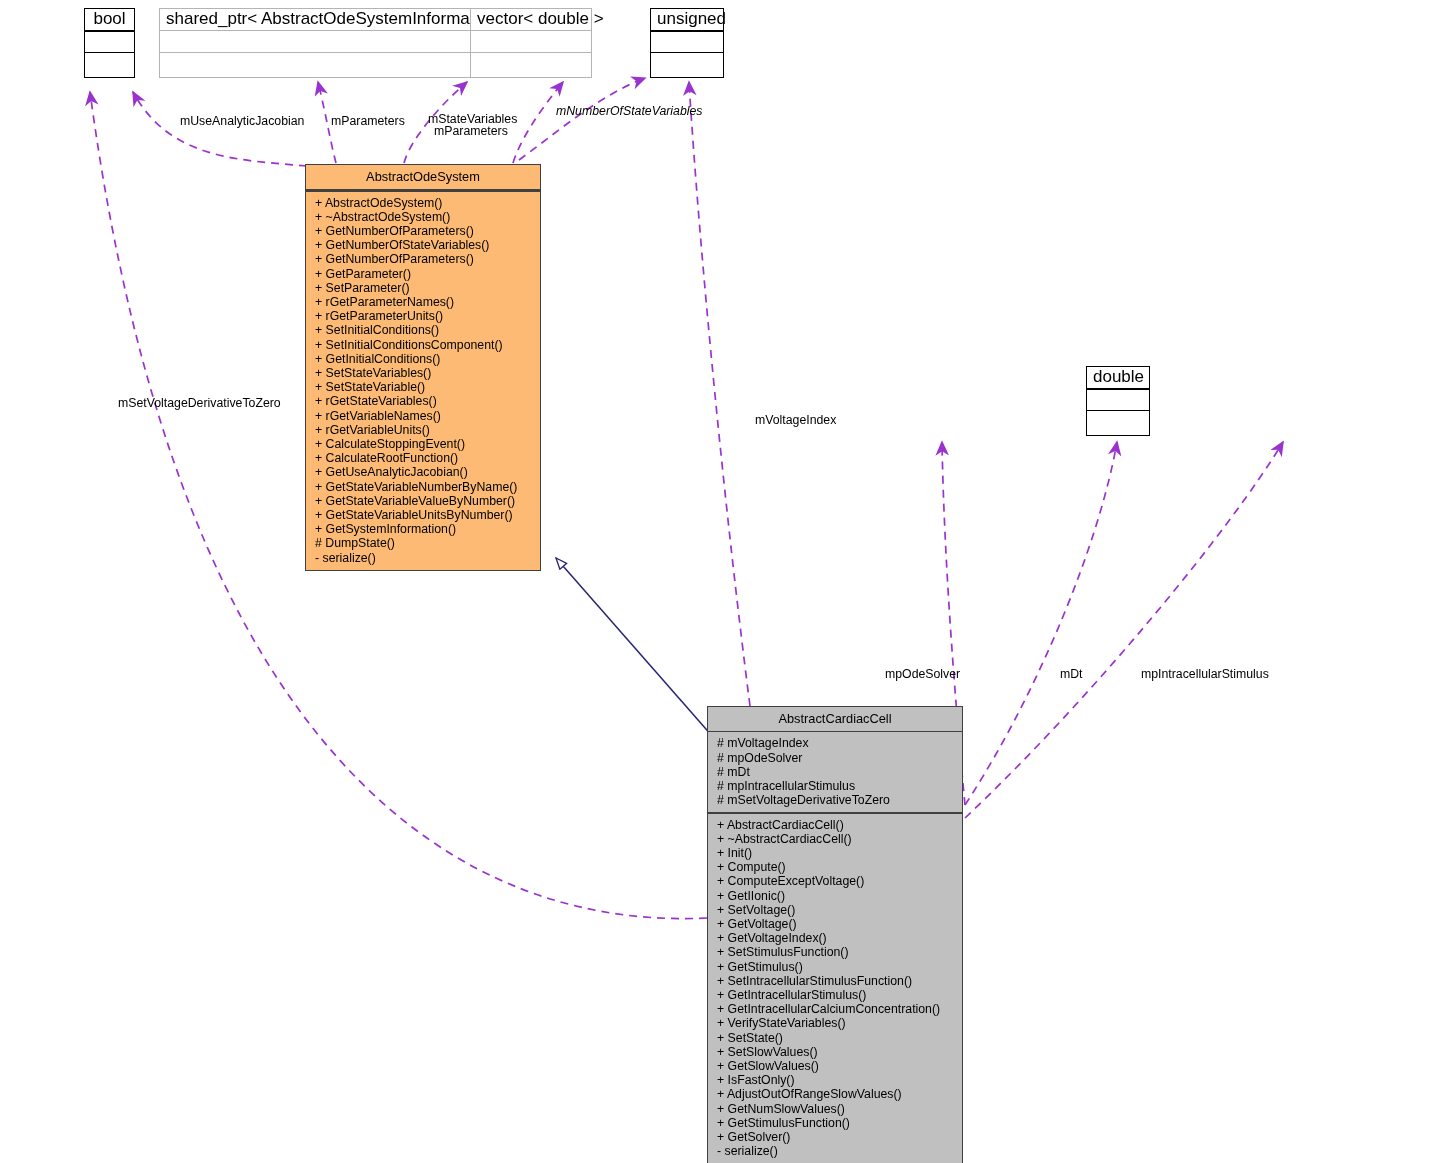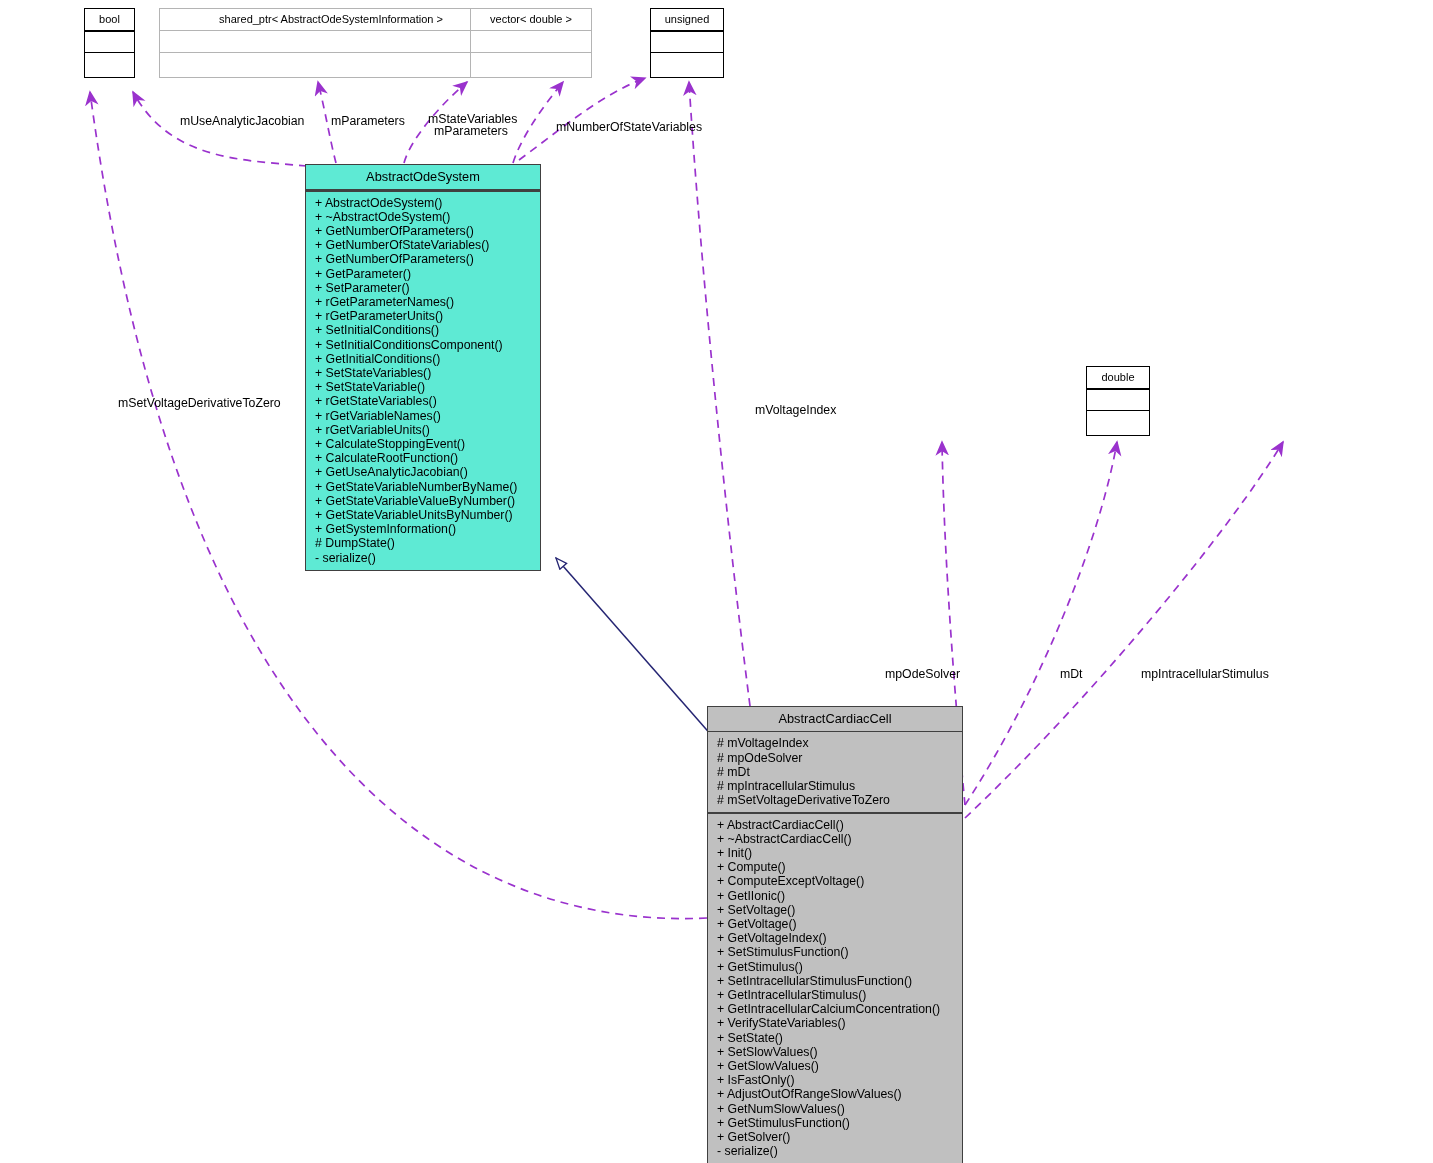--- a/index.html
+++ b/index.html
@@ -33,40 +33,40 @@
     font-size: 12.5px;
     color: #000000;
   }
   .node.dark {
     border: 1.6px solid #000000;
   }
   .node .title {
     text-align: center;
     padding: 3px 6px 4px 6px;
     white-space: nowrap;
-    font-size: 11px;
+    font-size: 17px;
     line-height: 14px;
   }
   .node .sep {
     height: 1px;
     background: #b4b4b4;
     width: 100%;
   }
   .node.dark .sep {
     background: #000000;
     height: 1.6px;
   }
   .node .compartment {
     min-height: 20px;
   }
   
   .classnode {
     position: absolute;
     box-sizing: border-box;
-    background: #5eead4;
+    background: #fdba74;
     border: 1.3px solid #404040;
     font-size: 12.5px;
     color: #000000;
   }
   .classnode.filled {
     background: #c0c0c0;
   }
   .classnode .cls-title {
     text-align: center;
     padding: 4px 8px 5px 8px;
@@ -255,20 +255,20 @@
         <li>+ GetStimulusFunction()</li>
         <li>+ GetSolver()</li>
         <li>- serialize()</li>
       </ul>
   </div>
 
   <div class="edge-label" style="left:180px; top:114px;">mUseAnalyticJacobian</div>
   <div class="edge-label" style="left:331px; top:114px;">mParameters</div>
   <div class="edge-label" style="left:428px; top:112px;">mStateVariables</div>
   <div class="edge-label" style="left:434px; top:124px;">mParameters</div>
-  <div class="edge-label" style="left:556px; top:120px;">mNumberOfStateVariables</div>
+  <div class="edge-label" style="left:556px; top:104px;font-style:italic;">mNumberOfStateVariables</div>
   <div class="edge-label" style="left:118px; top:396px;">mSetVoltageDerivativeToZero</div>
-  <div class="edge-label" style="left:735px; top:403px;padding-left:20px;">mVoltageIndex</div>
+  <div class="edge-label" style="left:735px; top:413px;padding-left:20px;">mVoltageIndex</div>
   <div class="edge-label" style="left:885px; top:667px;">mpOdeSolver</div>
   <div class="edge-label" style="left:1060px; top:667px;">mDt</div>
   <div class="edge-label" style="left:1141px; top:667px;">mpIntracellularStimulus</div>
 
 </div>
 
 </body></html>

